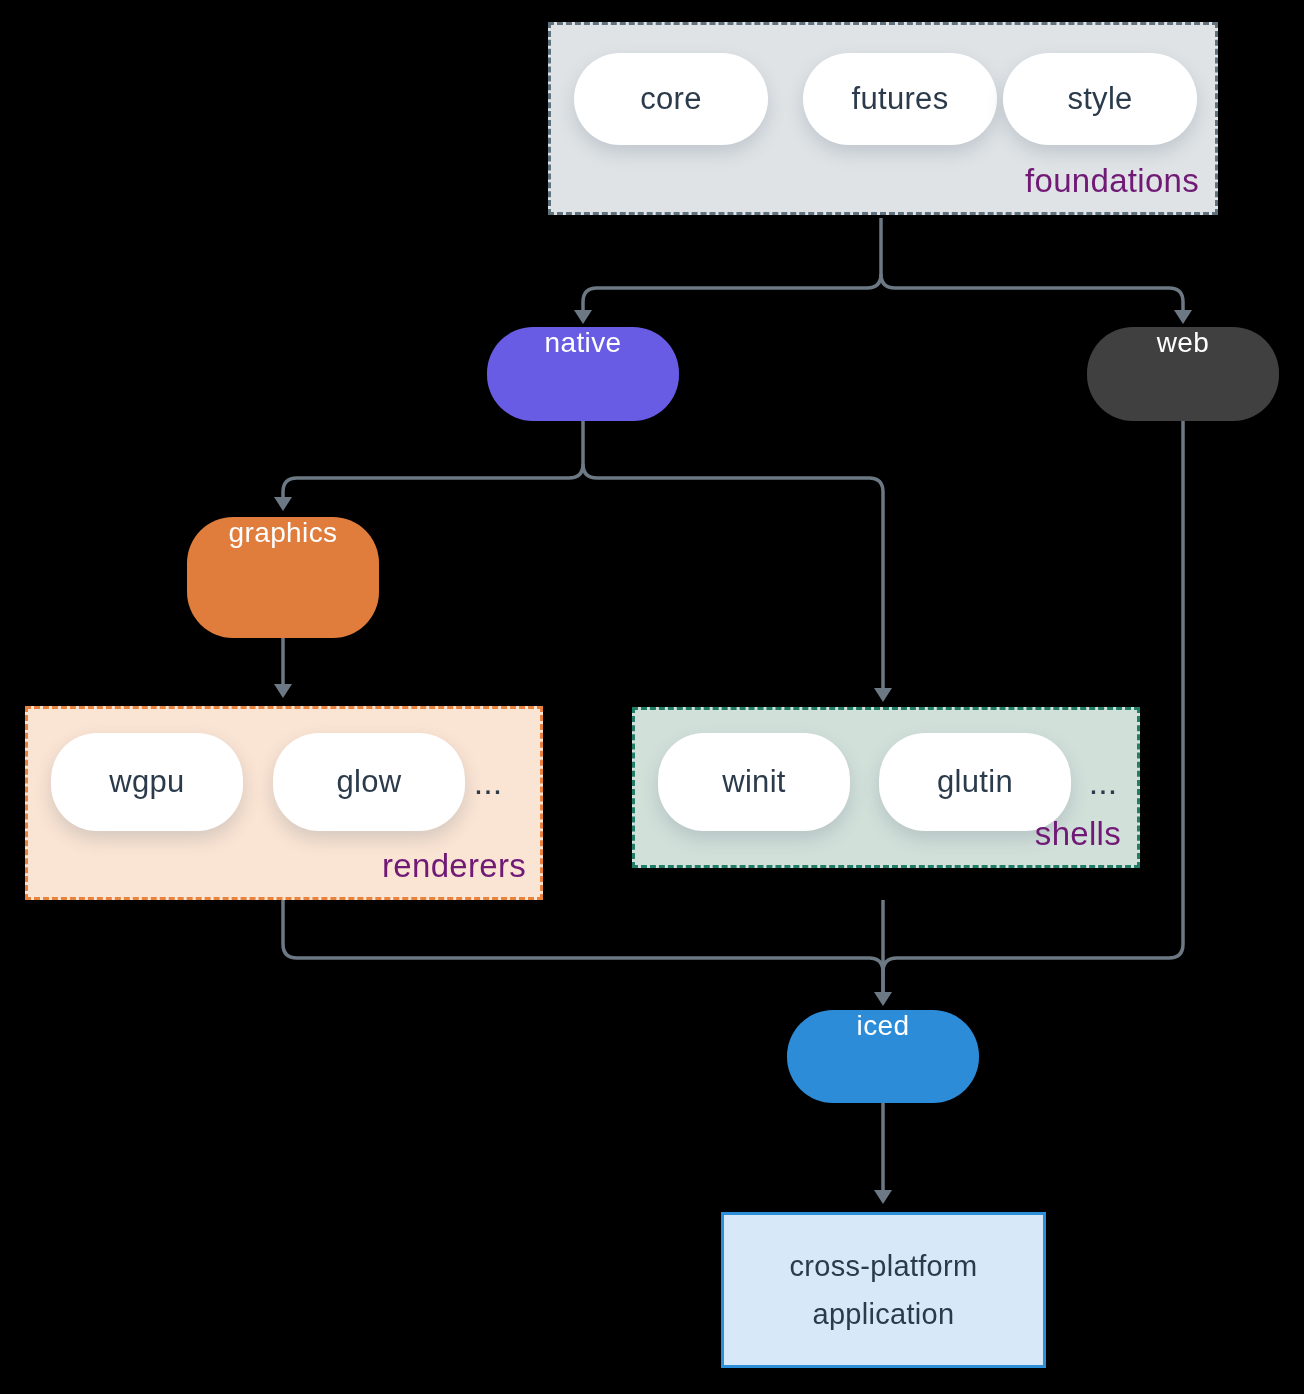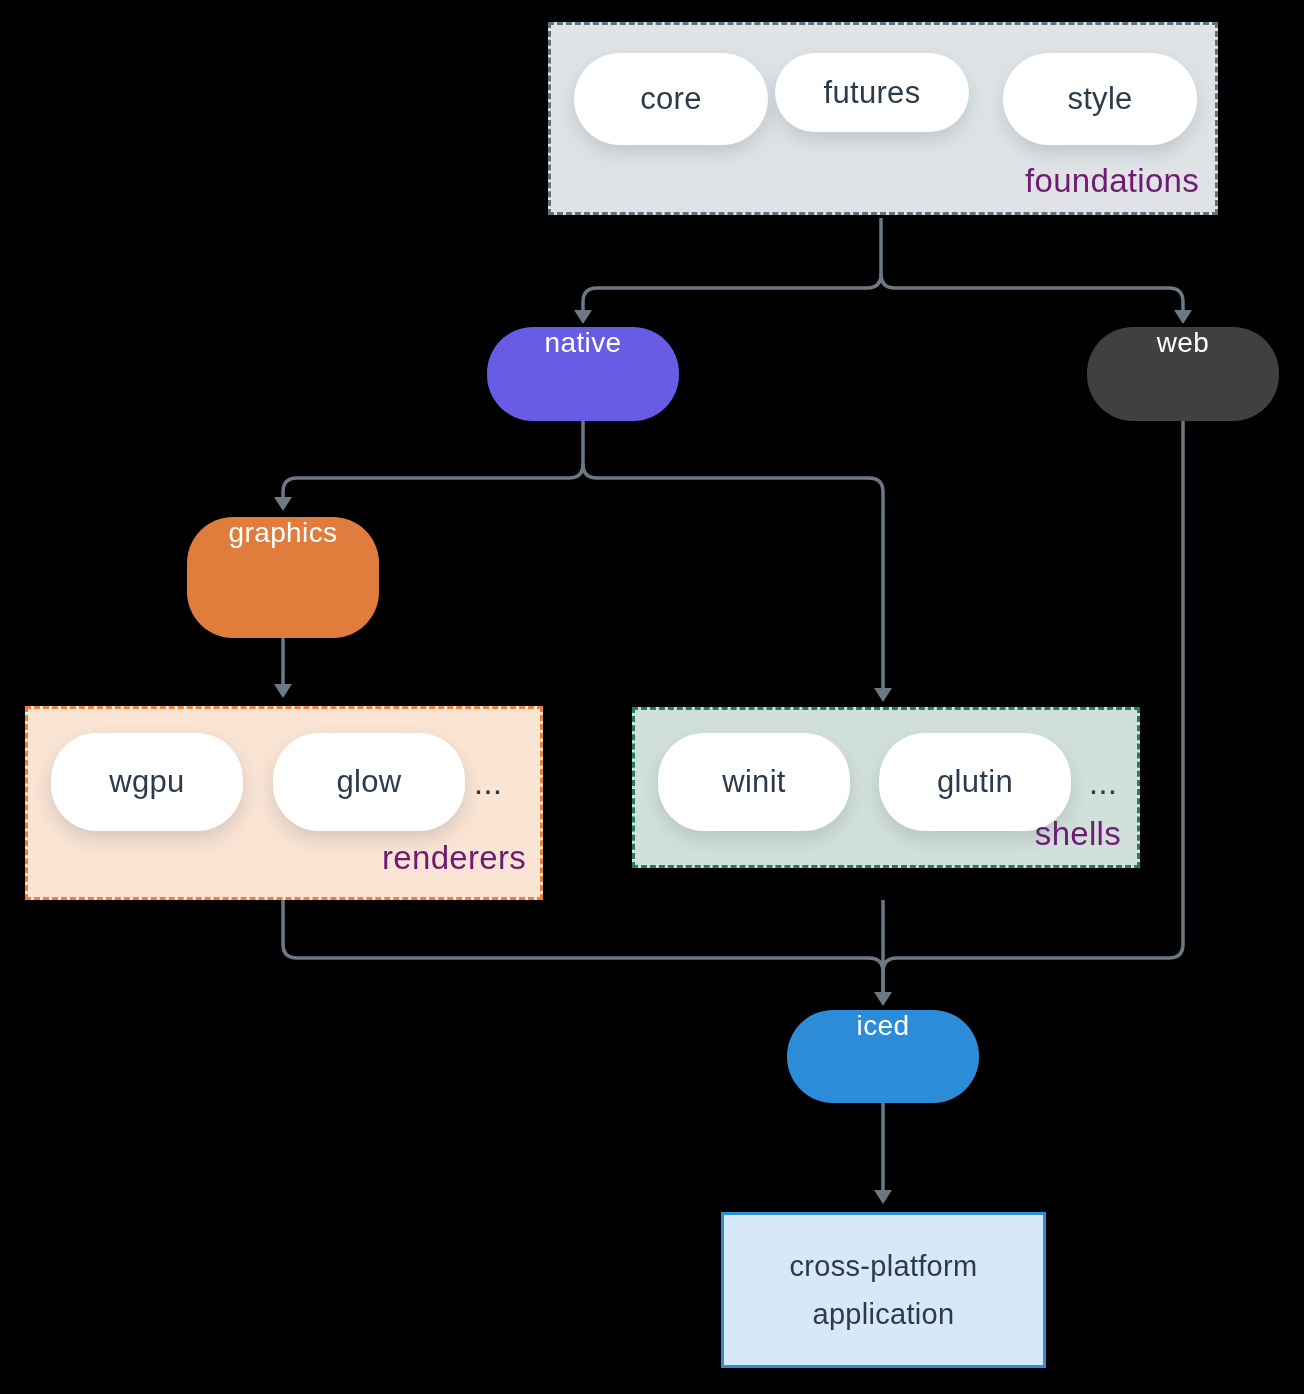--- a/index.html
+++ b/index.html
@@ -107,21 +107,21 @@
       <polygon points="274,684 292,684 283,698"></polygon>
       <polygon points="874,992 892,992 883,1006"></polygon>
       <polygon points="874,1190 892,1190 883,1204"></polygon>
     </g>
   </svg>
 
   <div class="group group-foundations">
     <div class="pill" style="left:23px; top:28px; width:194px; height:92px;">
       <span>core</span>
     </div>
-    <div class="pill" style="left:224px; top:28px; width:194px; height:79px;">
+    <div class="pill" style="left:252px; top:28px; width:194px; height:92px;">
       <span>futures</span>
     </div>
     <div class="pill" style="left:452px; top:28px; width:194px; height:92px;">
       <span>style</span>
     </div>
     <span class="group-label" style="right:16px; bottom:12px;">foundations</span>
   </div>
 
   <div class="node node-native">
     <span>native</span>
@@ -135,21 +135,21 @@
   </div>
 
   <div class="group group-renderers">
     <div class="pill" style="left:23px; top:24px; width:192px; height:98px;">
       <span>wgpu</span>
     </div>
     <div class="pill" style="left:245px; top:24px; width:192px; height:98px;">
       <span>glow</span>
     </div>
     <span class="ellipsis" style="left:430px; top:24px; width:60px; height:98px;">...</span>
-    <span class="group-label" style="right:14px; bottom:20px;text-align:center;">renderers</span>
+    <span class="group-label" style="right:14px; bottom:12px;text-align:center;">renderers</span>
   </div>
 
   <div class="group group-shells">
     <div class="pill" style="left:23px; top:23px; width:192px; height:98px;">
       <span>winit</span>
     </div>
     <div class="pill" style="left:244px; top:23px; width:192px; height:98px;text-align:center;">
       <span>glutin</span>
     </div>
     <span class="ellipsis" style="left:438px; top:23px; width:60px; height:98px;">...</span>

